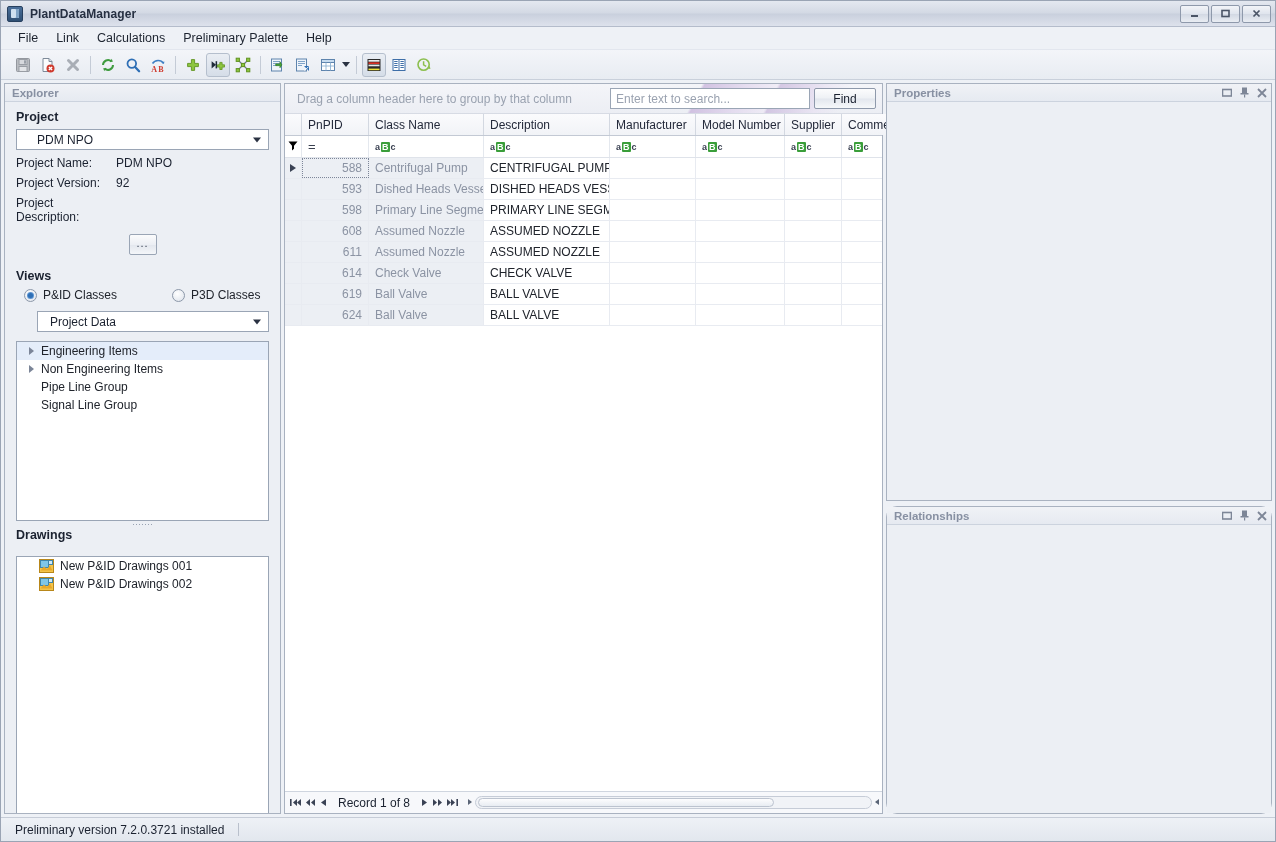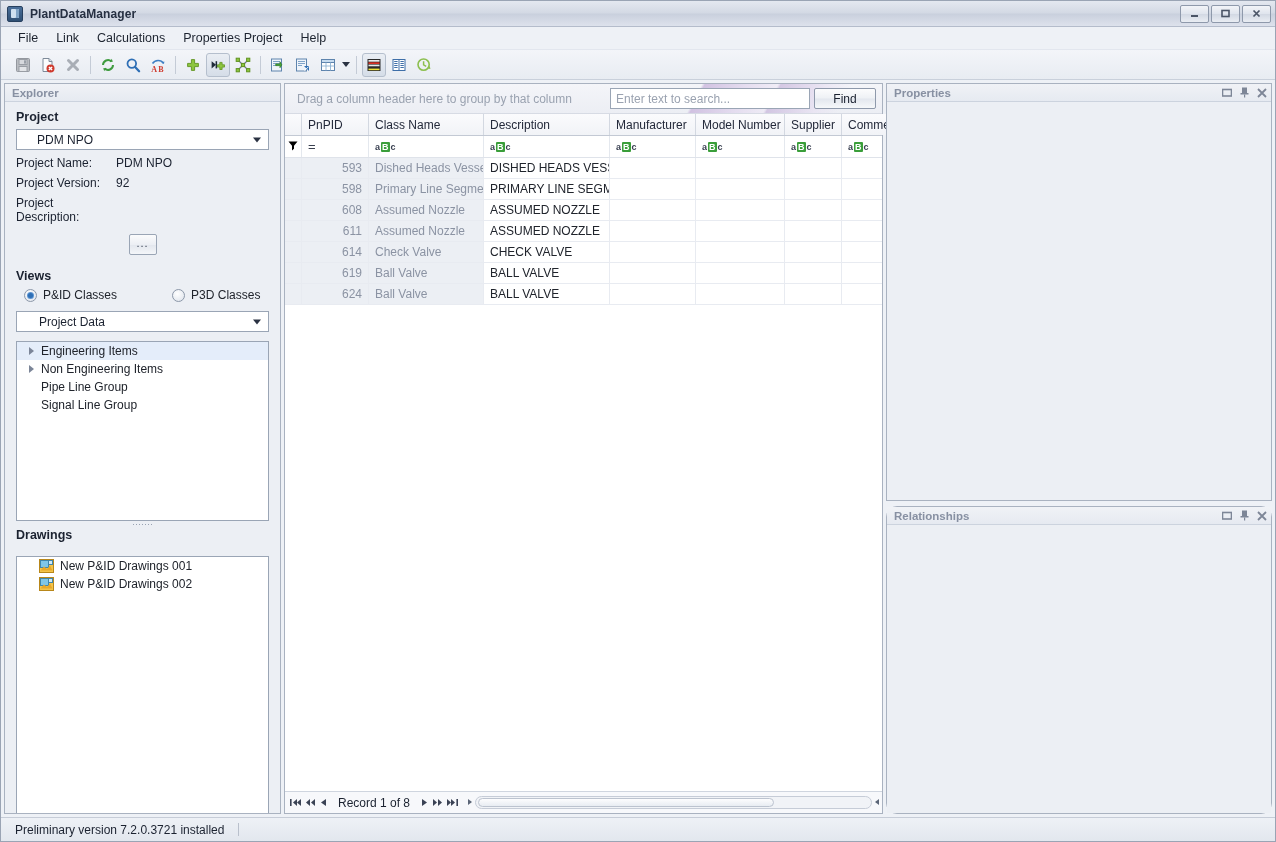--- a/index.html
+++ b/index.html
@@ -315,21 +315,21 @@
             <path d="M2.5 1.5 L8.5 7.5 M8.5 1.5 L2.5 7.5" stroke="#4a5466" stroke-width="1.7" fill="none"></path>
           </svg>
       </div>
     </div>
   </div>
 
   <div class="menubar">
     <div class="menu-item">File</div>
     <div class="menu-item">Link</div>
     <div class="menu-item">Calculations</div>
-    <div class="menu-item">Properties Project</div>
+    <div class="menu-item">Preliminary Palette</div>
     <div class="menu-item">Help</div>
   </div>
 
   <div class="toolbar">
 
     <div class="tb">
       <svg width="16" height="16" viewBox="0 0 16 16">
         <rect x="1.5" y="1.5" width="13" height="13" rx="1" fill="#b9bcc1" stroke="#93979e"></rect>
         <rect x="4" y="2.5" width="8" height="5" fill="#d7d9dd" stroke="#9a9ea5"></rect>
         <rect x="9" y="3.3" width="2" height="3.3" fill="#9aa0a8"></rect>
@@ -513,21 +513,21 @@
           <div class="radio on">
             <span class="dot"></span>
             <span>P&amp;ID Classes</span>
           </div>
           <div class="radio">
             <span class="dot"></span>
             <span>P3D Classes</span>
           </div>
         </div>
 
-        <div class="combo" style="padding-left:22px;">
+        <div class="combo" style="padding-left:12px;margin-left:21px;">
           <span>Project Data</span>
           <span class="caret"></span>
         </div>
 
         <div class="tree">
           <div class="tree-row sel">
             <span class="tw">
                 <span class="arrow"></span>
               </span>
             <span class="tree-label">Engineering Items</span>
@@ -629,20 +629,32 @@
           <div class="gf" style="width:57px;flex:0 0 57px;">
             <span class="abc">a<span class="b">B</span>c</span>
           </div>
           <div class="gf" style="width:58px;flex:0 0 58px;">
             <span class="abc">a<span class="b">B</span>c</span>
           </div>
           <div class="gf" style="flex:1 1 auto;border-right:none;"></div>
         </div>
 
         <div class="gbody" id="grid-body">
+            <div class="grow cur">
+              <div class="gc ind" style="width: 17px; flex: 0 0 17px;">
+                <span class="row-arrow"></span>
+              </div>
+              <div class="gc ro num focus" style="width: 67px; flex: 0 0 67px;">588</div>
+              <div class="gc ro" style="width: 115px; flex: 0 0 115px;">Centrifugal Pump</div>
+              <div class="gc" style="width: 126px; flex: 0 0 126px;">CENTRIFUGAL PUMP</div>
+              <div class="gc" style="width: 86px; flex: 0 0 86px;"></div>
+              <div class="gc" style="width: 89px; flex: 0 0 89px;"></div>
+              <div class="gc" style="width: 57px; flex: 0 0 57px;"></div>
+              <div class="gc" style="width: 58px; flex: 0 0 58px;"></div>
+            </div>
             <div class="grow">
               <div class="gc ind" style="width: 17px; flex: 0 0 17px;"></div>
               <div class="gc ro num" style="width: 67px; flex: 0 0 67px;">593</div>
               <div class="gc ro" style="width: 115px; flex: 0 0 115px;">Dished Heads Vessel</div>
               <div class="gc" style="width: 126px; flex: 0 0 126px;">DISHED HEADS VESSEL</div>
               <div class="gc" style="width: 86px; flex: 0 0 86px;"></div>
               <div class="gc" style="width: 89px; flex: 0 0 89px;"></div>
               <div class="gc" style="width: 57px; flex: 0 0 57px;"></div>
               <div class="gc" style="width: 58px; flex: 0 0 58px;"></div>
             </div>

